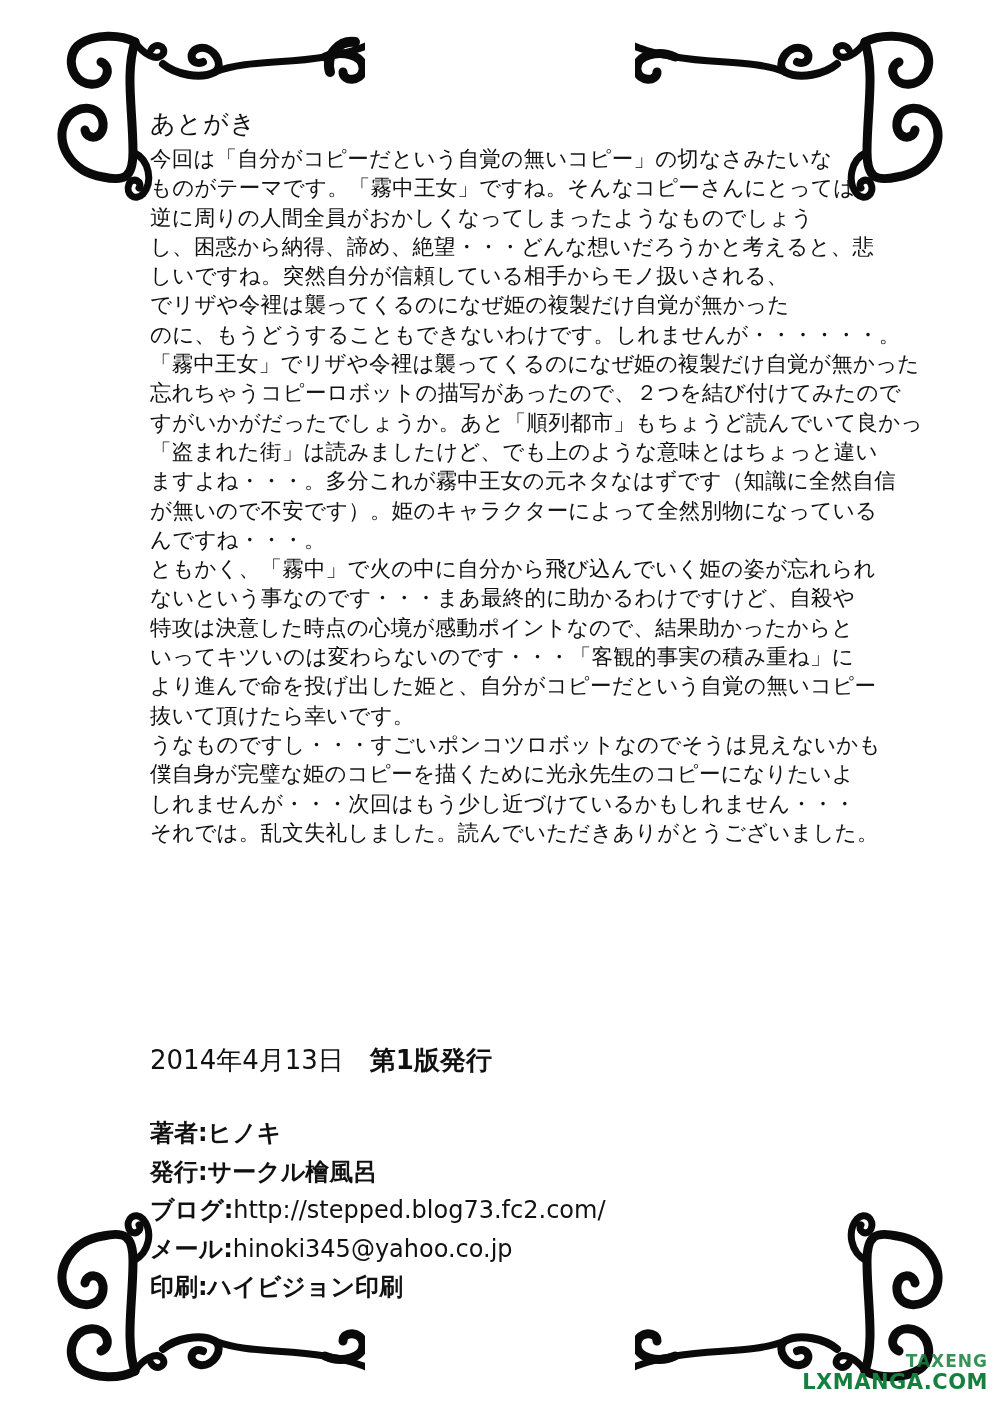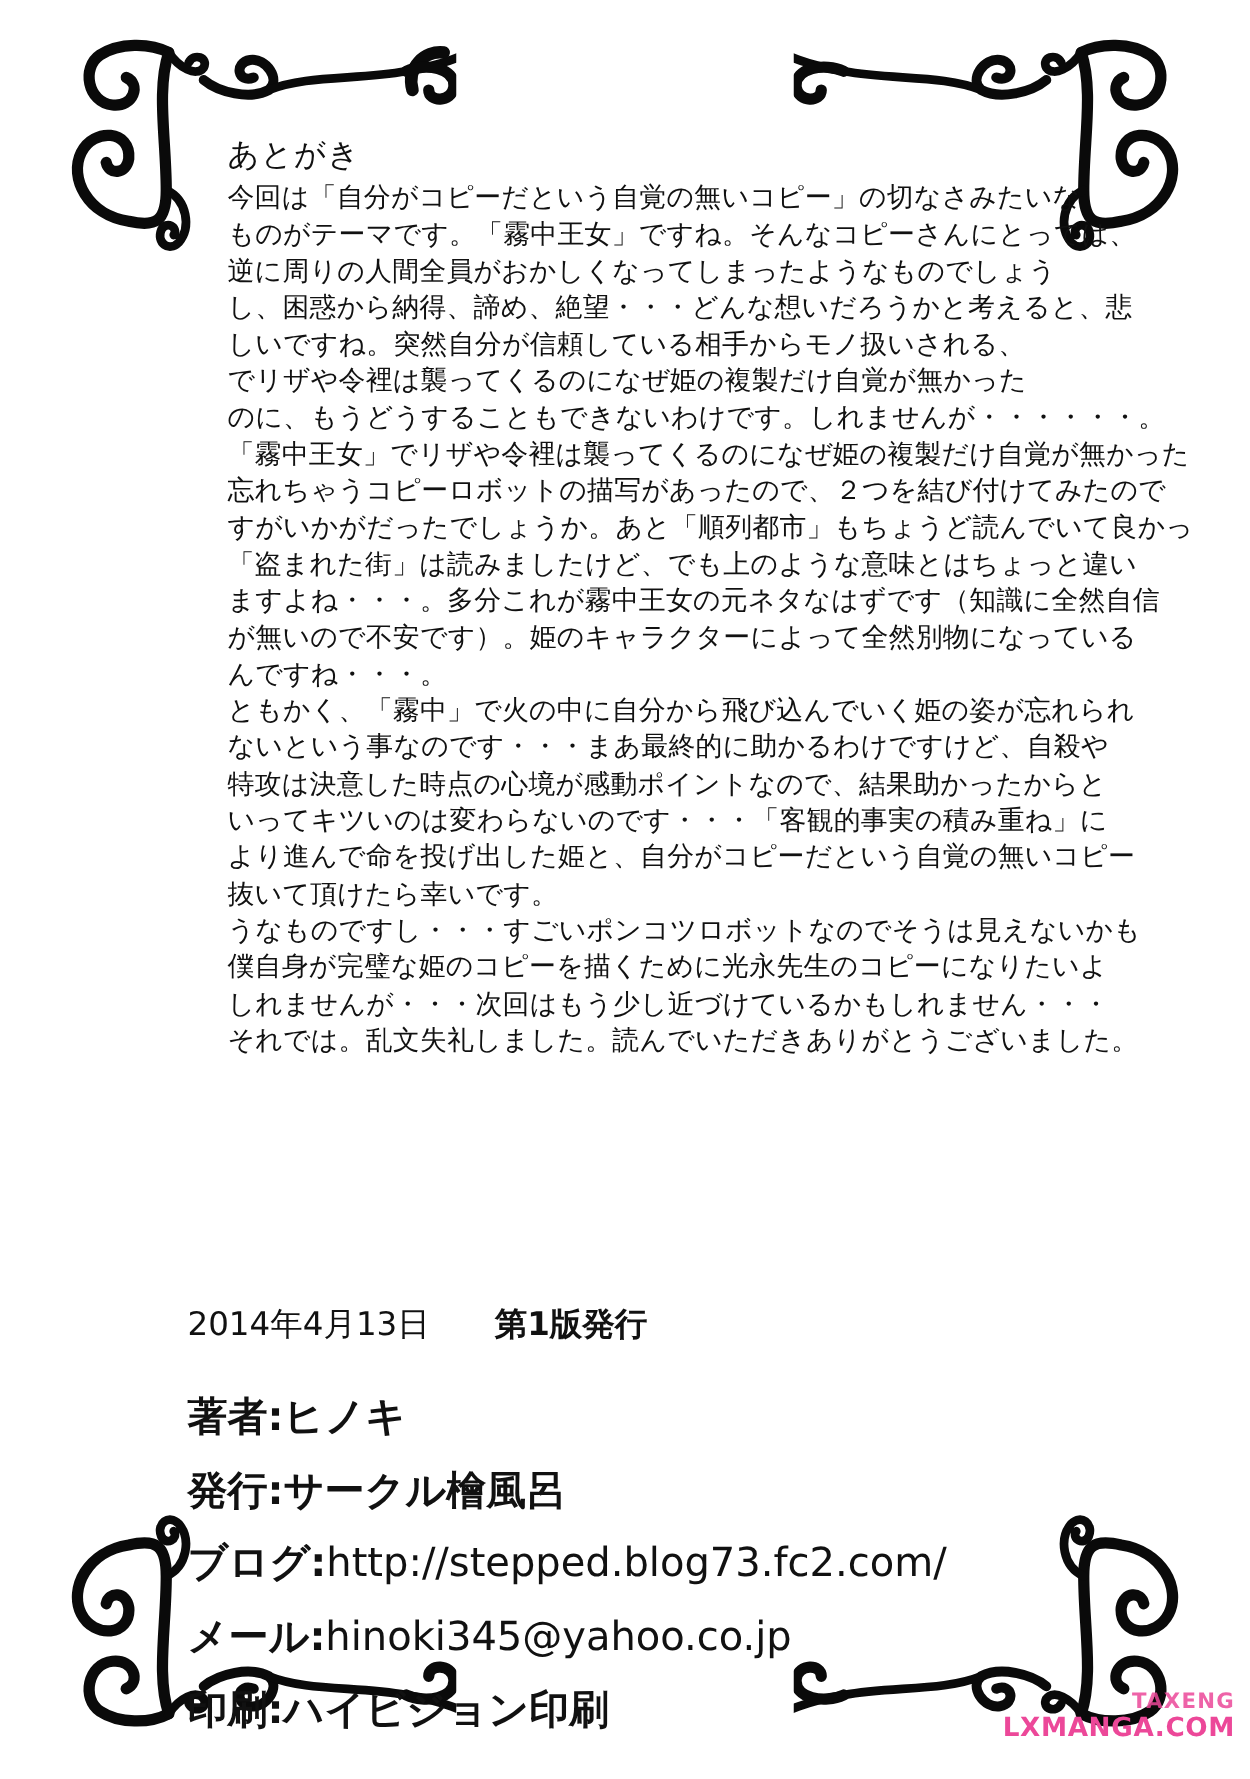--- a/index.html
+++ b/index.html
@@ -10,49 +10,49 @@
     }
     .corner { position: absolute; width: 340px; height: 200px; }
     .corner svg { width: 100%; height: 100%; display: block; }
     .corner path { fill: none; stroke: #0a0a0a; stroke-linecap: round; stroke-linejoin: round; }
     #corner-tl { left: 25px; top: 12px; }
     #corner-tr { right: 25px; top: 12px; transform: scaleX(-1); }
     #corner-bl { left: 25px; bottom: 22px; transform: scaleY(-1); }
     #corner-br { right: 25px; bottom: 22px; transform: scale(-1,-1); }
 
     .afterword {
-      position: absolute; left: 150px; top: 106px; width: 800px; margin-left: 32px;
+      position: absolute; left: 150px; top: 106px; width: 800px;
     }
     .afterword-title {
       font-size: 25px; line-height: 36px; margin: 0 0 2px 0; font-weight: normal;
       letter-spacing: 1px;
     }
     .afterword-lines .line {
       font-size: 21.5px; line-height: 29.3px; white-space: nowrap; letter-spacing: 0.2px;
     }
 
     .colophon {
       position: absolute; left: 150px; top: 1040px;
       font-family: "DejaVu Sans", "Liberation Sans", sans-serif;
       font-weight: bold;
     }
     .issue-line {
       font-size: 26px; line-height: 40px; font-weight: normal; white-space: nowrap;
     }
-    .issue-line .edition { margin-left: 52px; font-weight: bold; }
+    .issue-line .edition { margin-left: 26px; font-weight: bold; }
     .credits { margin-top: 34px; }
     .credit {
-      font-size: 32px; line-height: 38.5px; white-space: nowrap; margin-top: 20px;
+      font-size: 24px; line-height: 38.5px; white-space: nowrap;
     }
     .credit .value-plain { font-weight: normal; }
 
     .watermark {
       position: absolute; right: 12px; bottom: 30px; text-align: right;
       font-family: "DejaVu Sans", "Liberation Sans", sans-serif; font-weight: bold;
-      color: #ec4899; line-height: 1;
+      color: #15803d; line-height: 1;
     }
     .watermark .wm-top { font-size: 17px; letter-spacing: 1px; opacity: 0.85; }
     .watermark .wm-bottom { font-size: 21px; letter-spacing: 0.5px; margin-top: 2px; }
   </style>
 </head>
 <body>
 
 <div class="corner" id="corner-tl">
   <svg viewBox="0 0 340 200">
     <path stroke-width="9" d="M110 30 C 95 22, 70 22, 55 32 C 40 42, 45 70, 65 72 C 82 74, 88 55, 76 50"></path>

